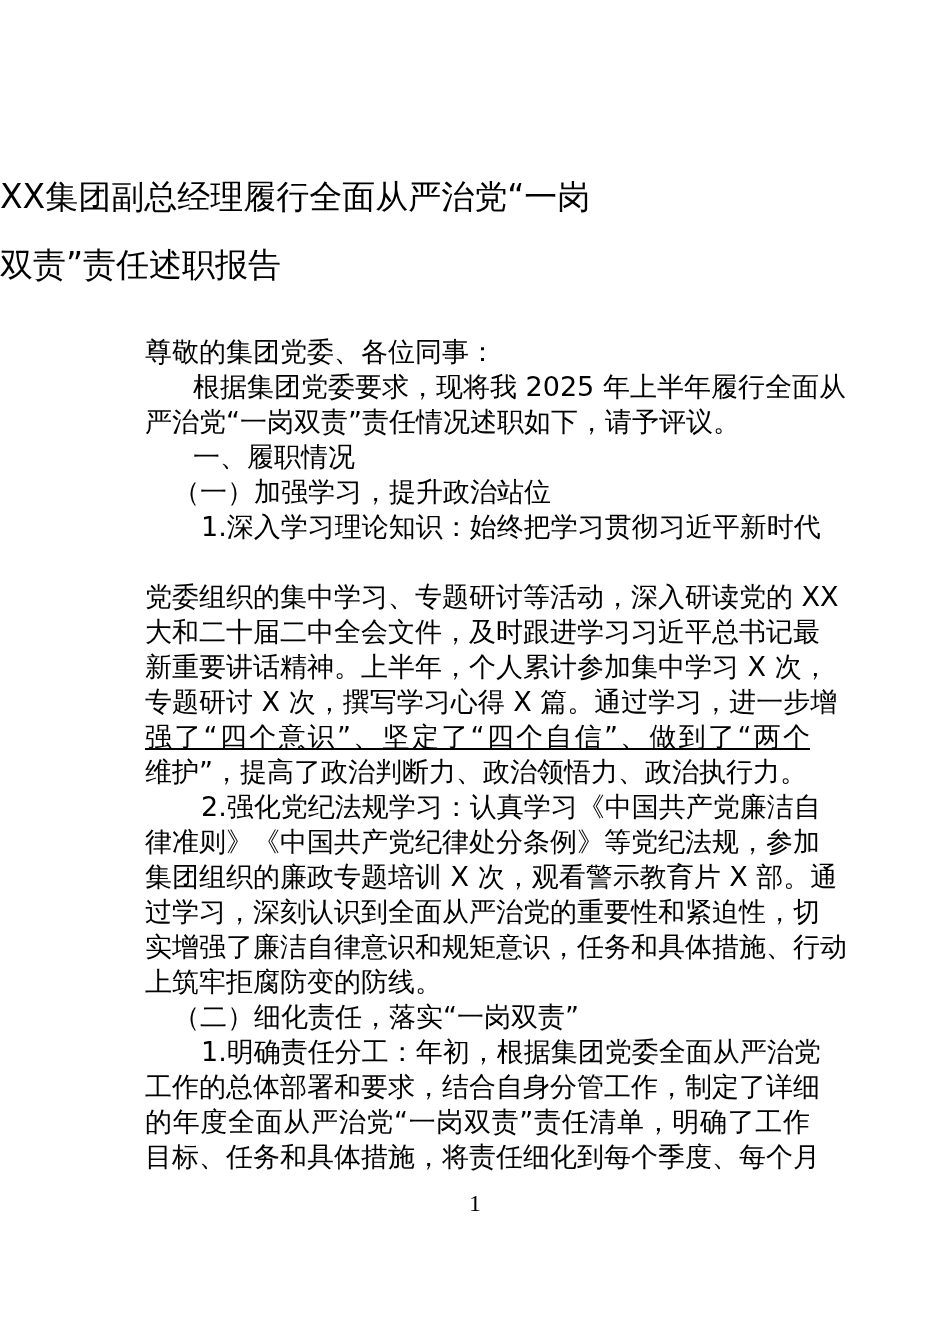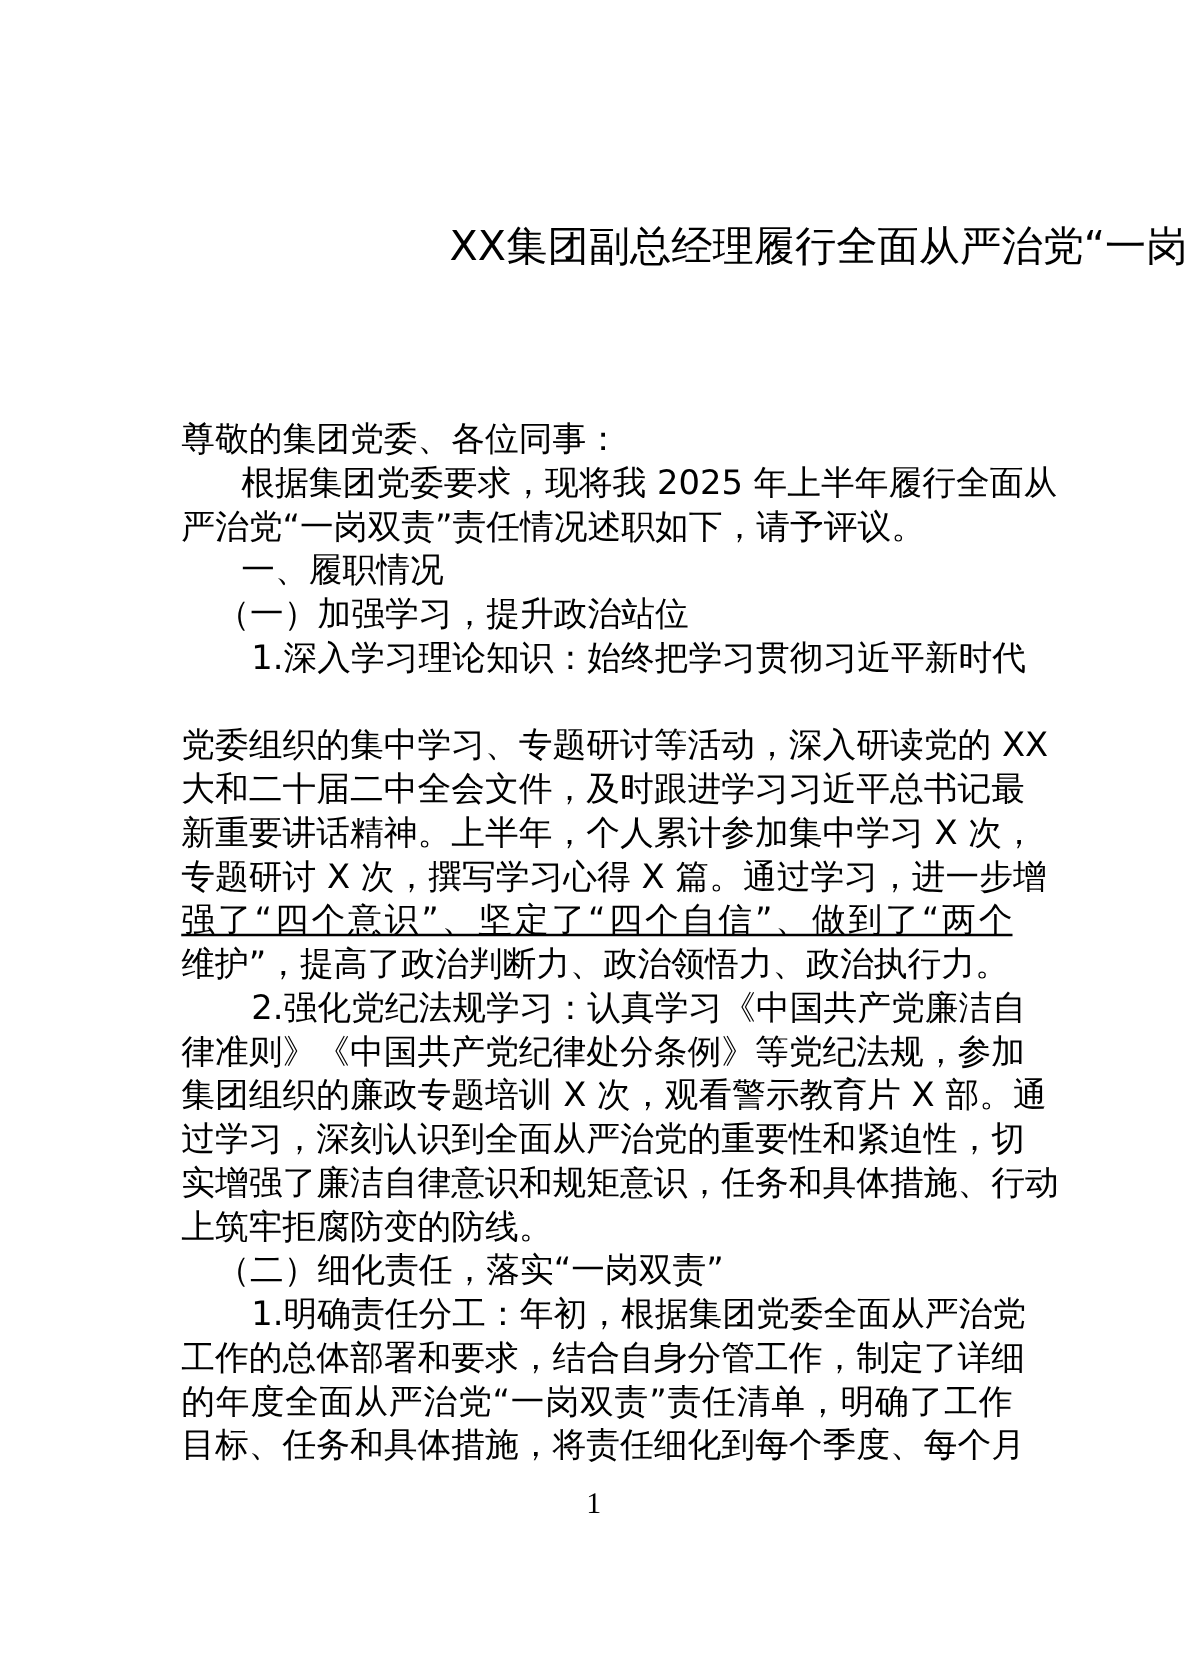--- a/index.html
+++ b/index.html
@@ -1,36 +1,37 @@
 <!DOCTYPE html>
 <html><head>
 <meta charset="utf-8">
 <style>
   html, body { margin: 0; padding: 0; background: #ffffff; }
   body { width: 950px; height: 1344px; position: relative; overflow: hidden;
          font-family: "DejaVu Sans", "Liberation Sans", sans-serif; color: #000; }
   .page { position: absolute; left: 0; top: 0; width: 950px; height: 1344px; background: #fff; }
-  .title { position: absolute; left: 0; width: 950px; text-align: right;
+  .title { position: absolute; left: 0; width: 950px; text-align: left;
            font-size: 33px; line-height: 40px; white-space: nowrap; letter-spacing: 0px; }
   .line { position: absolute; left: 145px; width: 665px; font-size: 27px; line-height: 32px;
           white-space: nowrap; text-align: justify; text-align-last: justify; }
   .line.last { text-align-last: left; }
   .indent { padding-left: 48px; width: 617px; }
   .indent1 { padding-left: 56px; width: 609px; }
   .indent2 { padding-left: 28px; width: 637px; }
   .b { font-weight: normal; }
   .pagenum { position: absolute; top: 1188px; left: 0; width: 950px; text-align: center;
              font-family: "Liberation Serif", "DejaVu Serif", serif; font-size: 24px; line-height: 30px; }
 </style>
 </head>
 <body>
 
 <div class="page">
 
   <div class="title" style="top:177px;">XX集团副总经理履行全面从严治党“一岗</div>
+  <div class="title" style="top:245px;">双责”责任述职报告</div>
 
   <div class="line last" style="top:336px;">尊敬的集团党委、各位同事：</div>
 
   <div class="line indent" style="top:371px;">根据集团党委要求，现将我 2025 年上半年履行全面从</div>
   <div class="line last" style="top:406px;">严治党“一岗双责”责任情况述职如下，请予评议。</div>
 
   <div class="line indent last" style="top:441px;">一、履职情况</div>
   <div class="line indent2 last" style="top:476px;">（一）加强学习，提升政治站位</div>
 
   <div class="line indent1" style="top:511px;">

